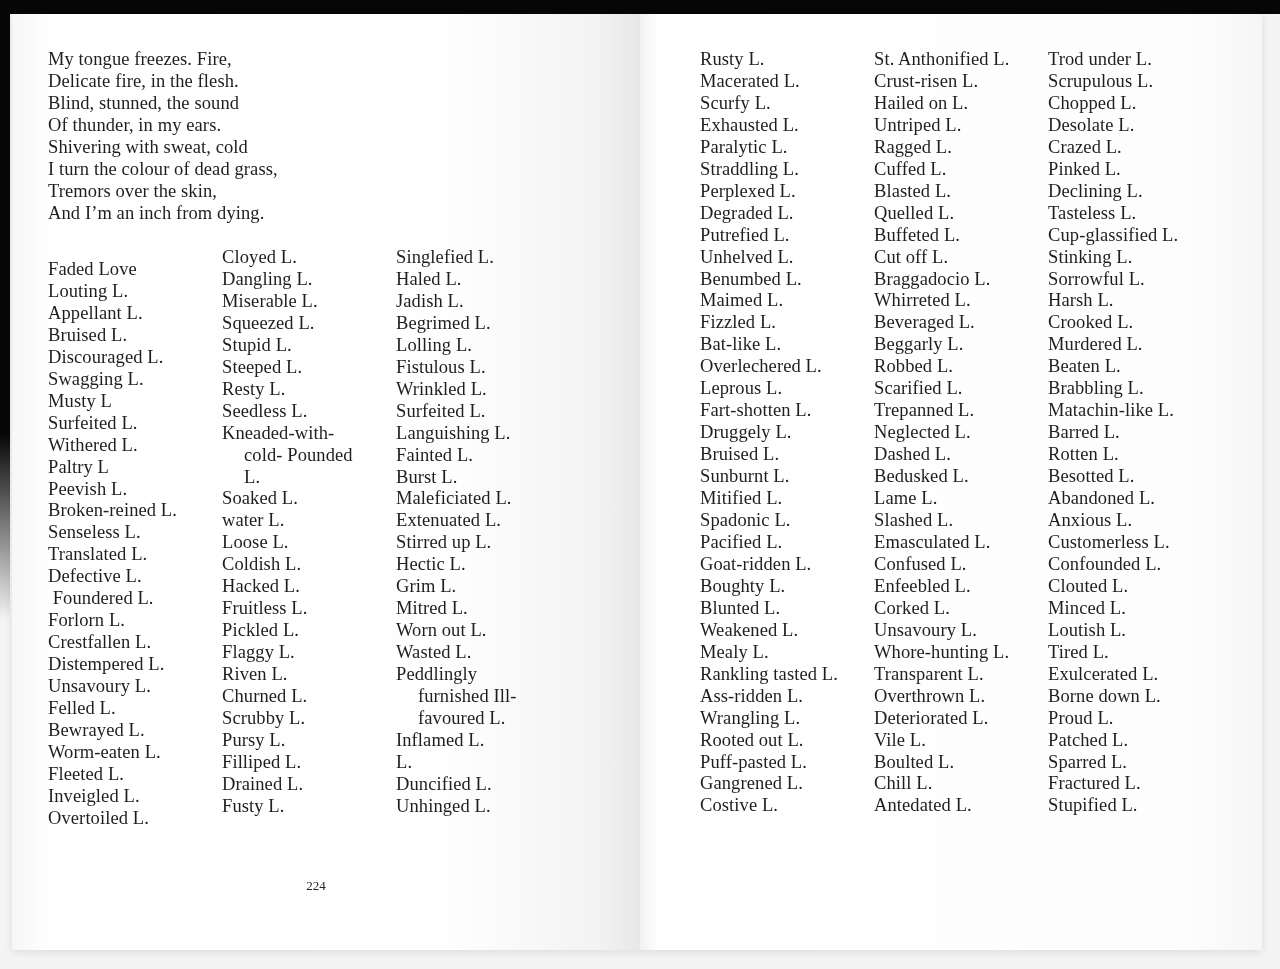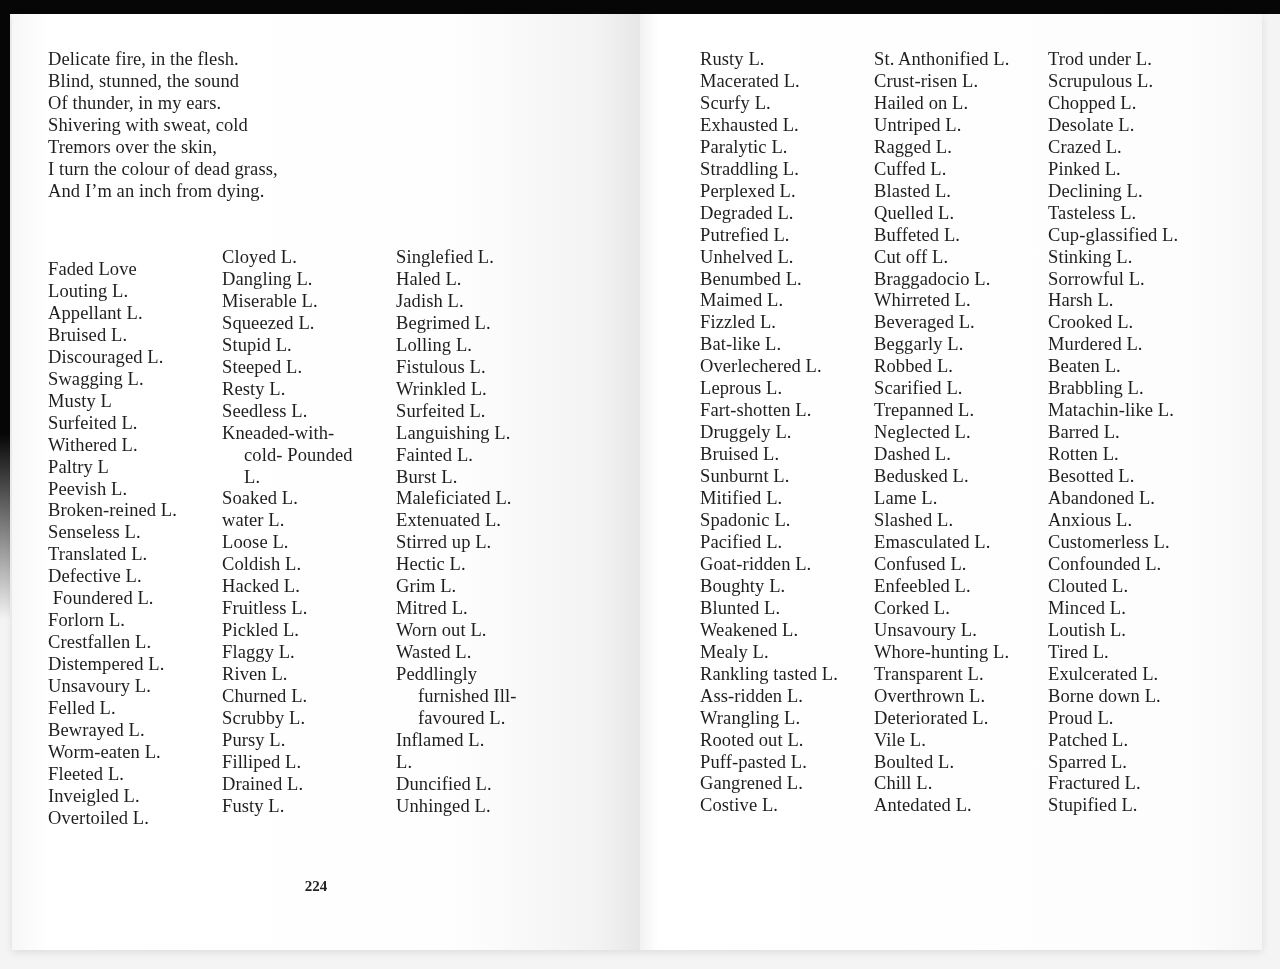--- a/index.html
+++ b/index.html
@@ -45,49 +45,49 @@
   .l-col-1   { left:48px;  top:259px; width:172px; }
   .l-col-2   { left:222px; top:247px; width:172px; }
   .l-col-3   { left:396px; top:247px; width:185px; }
 
   .r-col-1   { left:700px; top:49px;  width:172px; }
   .r-col-2   { left:874px; top:49px;  width:172px; }
   .r-col-3   { left:1048px;top:49px;  width:185px; }
 
   .page-number {
     position:absolute; top:862px; width:80px; text-align:center;
-    font-size:15px; line-height:20px; color:#242424;
+    font-size:13px; line-height:20px; color:#242424;
     font-variant-numeric:oldstyle-nums;
-    font-weight:bold;
   }
   .pn-left  { left:264px; }
 </style>
 </head>
 <body>
 
 <div class="canvas">
   <div class="top-edge"></div>
 
   <div class="spread">
     <div class="page page-left">
       <div class="page-number pn-left">224</div>
     </div>
     <div class="page page-right">
       
     </div>
 
   </div>
 
   <div class="textblock poem">
+      <div class="line">My tongue freezes. Fire,</div>
       <div class="line">Delicate fire, in the flesh.</div>
       <div class="line">Blind, stunned, the sound</div>
       <div class="line">Of thunder, in my ears.</div>
       <div class="line">Shivering with sweat, cold</div>
+      <div class="line">I turn the colour of dead grass,</div>
       <div class="line">Tremors over the skin,</div>
-      <div class="line">I turn the colour of dead grass,</div>
       <div class="line">And I’m an inch from dying.</div>
     </div>
 
   <div class="textblock l-col-1">
       <div class="line">Faded Love</div>
       <div class="line">Louting L.</div>
       <div class="line">Appellant L.</div>
       <div class="line">Bruised L.</div>
       <div class="line">Discouraged L.</div>
       <div class="line">Swagging L.</div>

